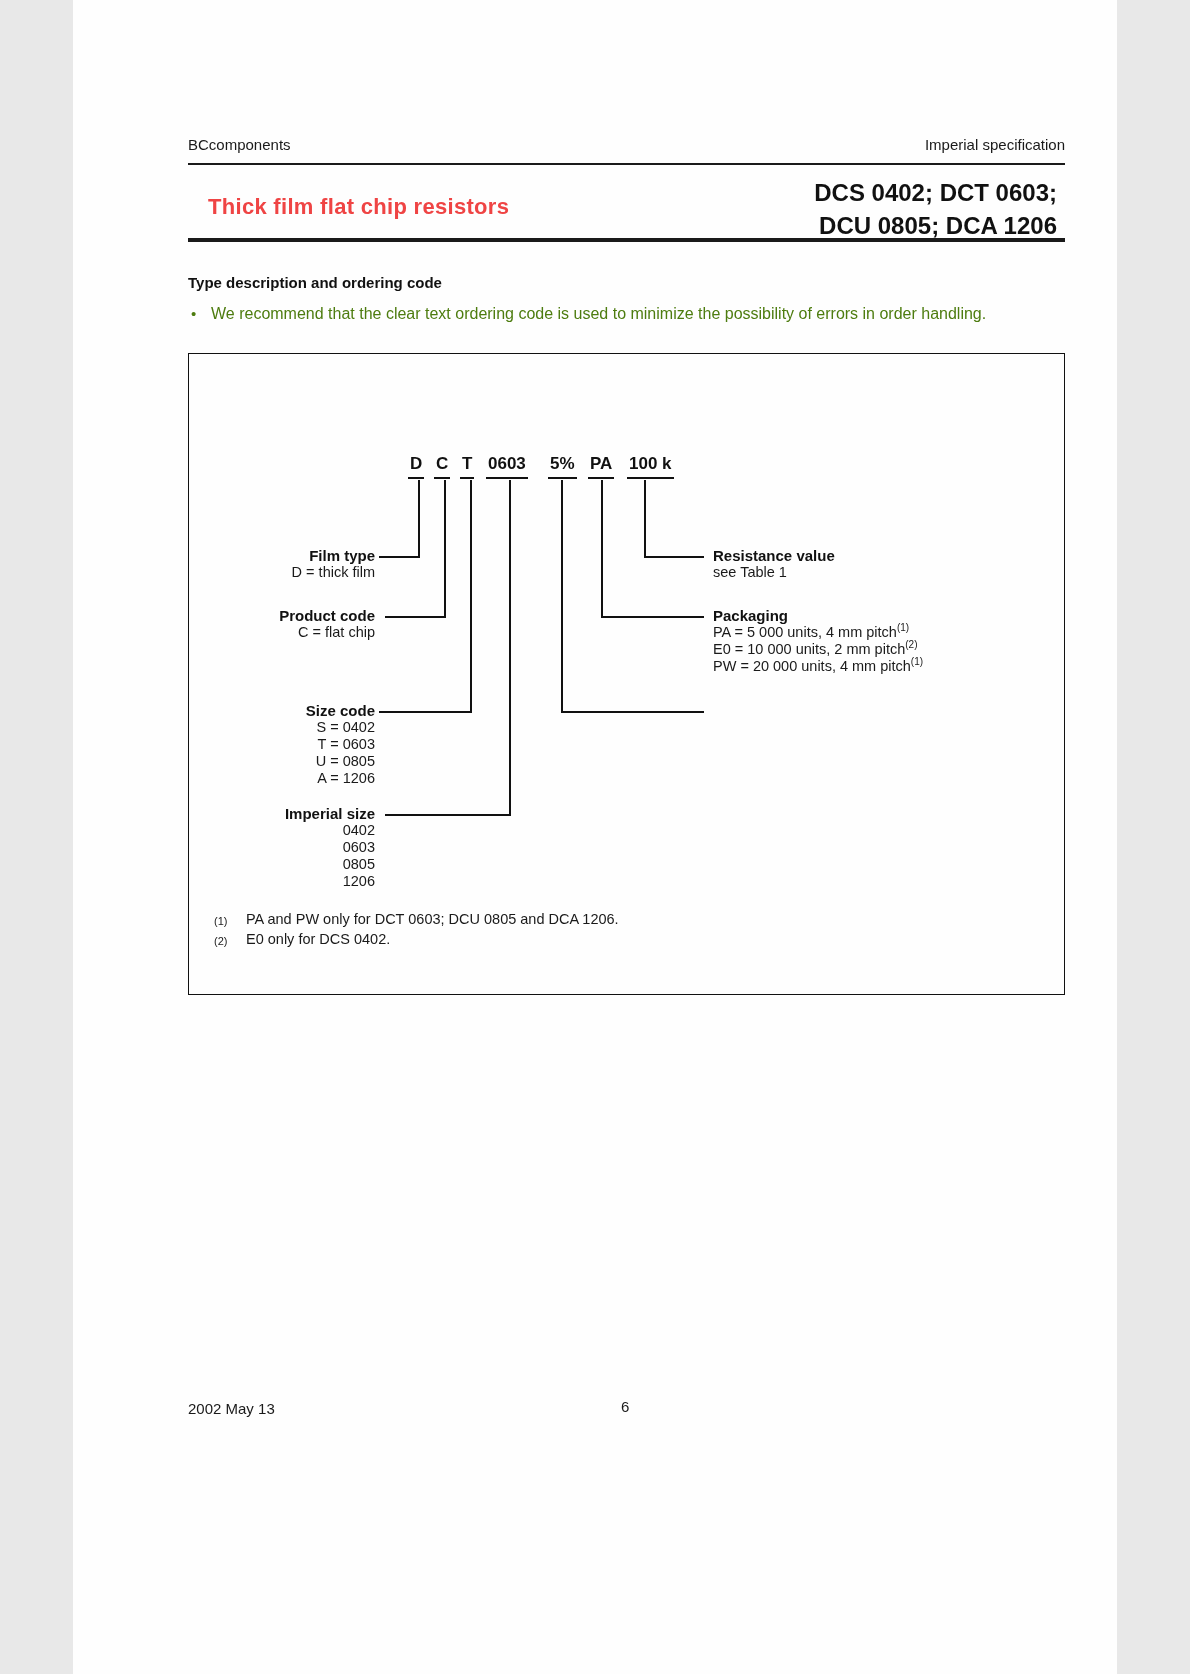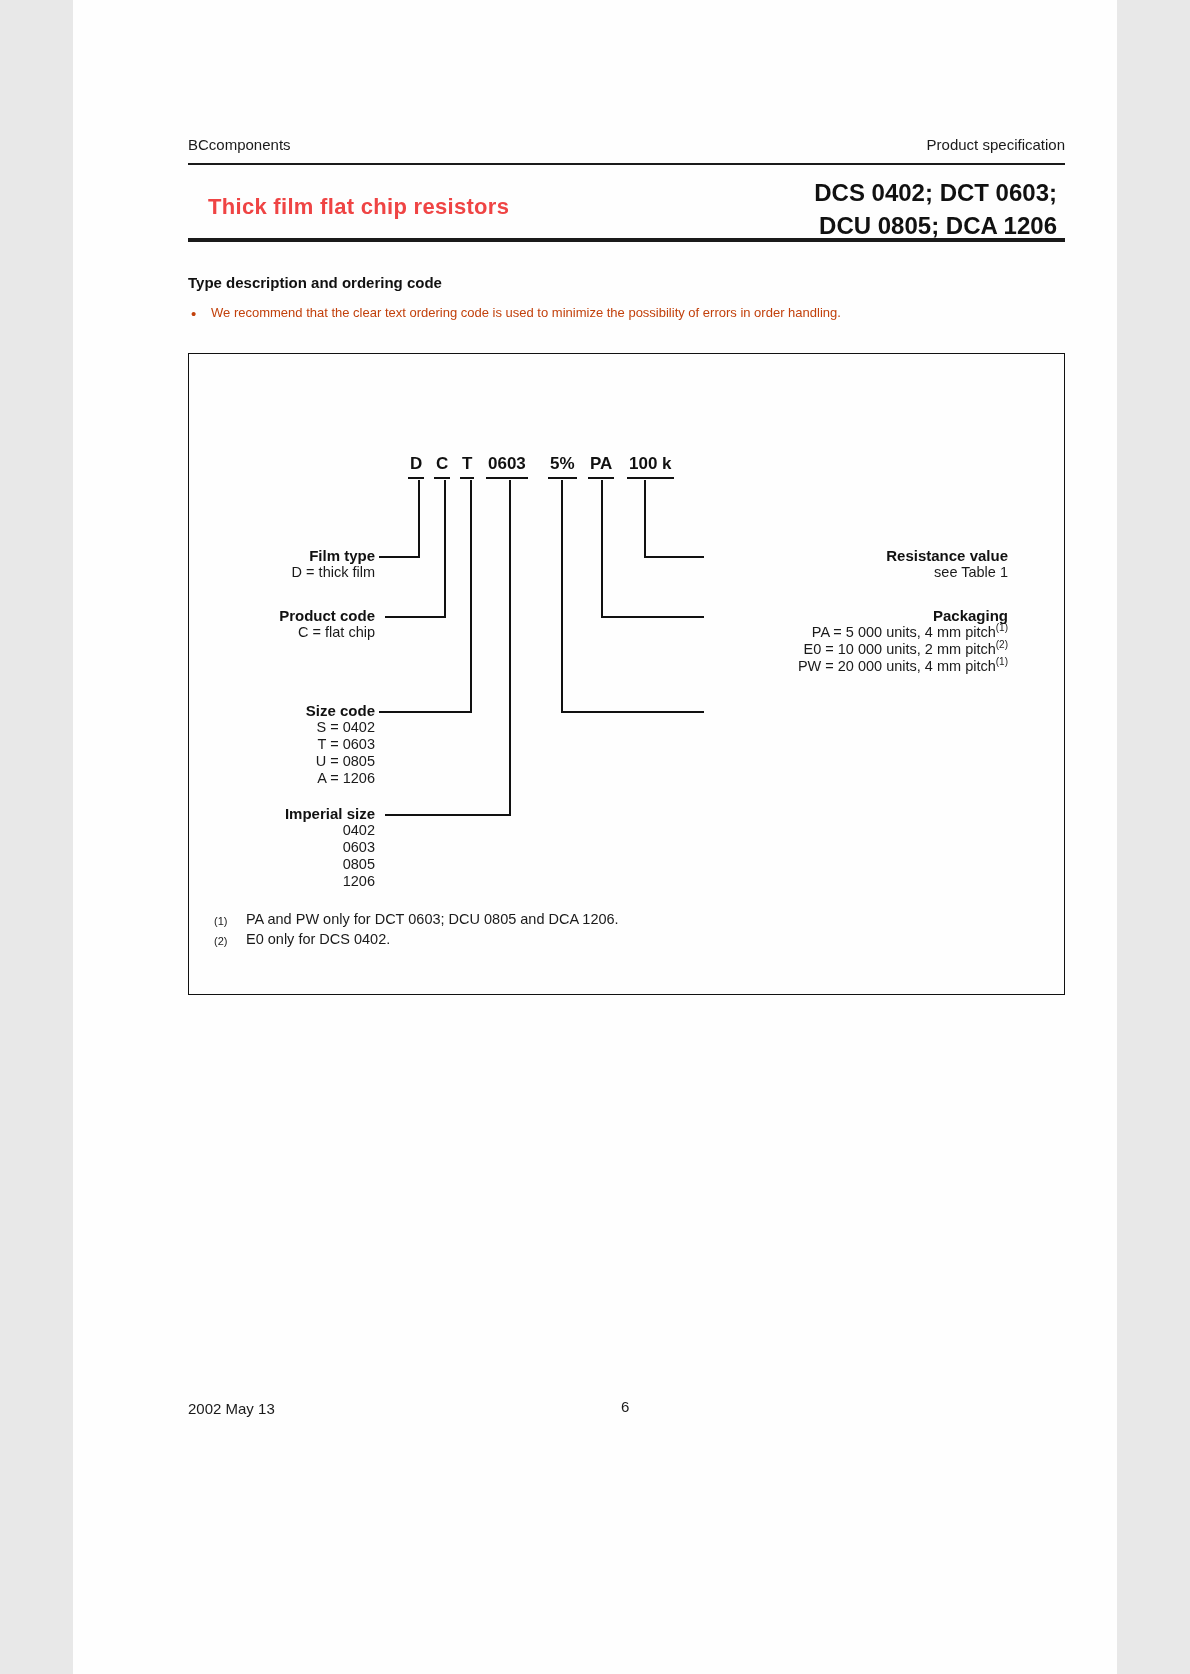--- a/index.html
+++ b/index.html
@@ -42,21 +42,21 @@
     background: #1a1a1a;
   }
 
   
   .section-heading {
     position: absolute; left: 115px; top: 274px;
     font-size: 15px; font-weight: bold; color: #111;
   }
   .bullet-line {
     position: absolute; left: 118px; top: 305px; width: 860px;
-    font-size: 13px; color: #c2410c;
+    font-size: 16px; color: #4d7c0f;
     display: flex;
   }
   .bullet-dot { width: 20px; flex: 0 0 20px; text-align: left; }
   .bullet-dot::before { content: "\2022"; font-size: 15px; }
 
   
   .diagram-box {
     position: absolute; left: 115px; top: 353px; width: 877px; height: 642px;
     border: 1.5px solid #111;
     background: #fefefe;
@@ -88,21 +88,21 @@
   .h-imperial { left: 196px; top: 460px; width: 126px; }
   .h-resist   { left: 455px; top: 202px; width: 60px; }
   .h-pack     { left: 412px; top: 262px; width: 103px; }
   .h-tol      { left: 372px; top: 357px; width: 143px; }
 
   .label-block-left {
     position: absolute; left: 0; width: 186px; text-align: right;
     font-size: 14.5px; line-height: 17px; color: #1a1a1a;
   }
   .label-block-right {
-    position: absolute; left: 489px; width: 330px; text-align: right;
+    position: absolute; left: 524px; width: 330px; text-align: left;
     font-size: 14.5px; line-height: 17px; color: #1a1a1a;
   }
   .lb-film { top: 193px; }
   .lb-product { top: 253px; text-align: right; }
   .lb-size { top: 348px; }
   .lb-imperial { top: 451px; }
   .rb-resist { top: 193px; }
   .rb-pack { top: 253px; }
   .rb-tol { top: 348px; }
   .diagram-label { font-weight: bold; font-size: 15px; color: #111; }
@@ -122,21 +122,21 @@
   
   .change-bar { position: absolute; left: 1112px; top: 340px; width: 1.5px; height: 762px; background: #555; }
 </style>
 </head>
 <body>
 
 <div class="page">
 
   <div class="header-row">
     <span>BCcomponents</span>
-    <span>Product specification</span>
+    <span>Imperial specification</span>
   </div>
   <div class="header-rule"></div>
 
   <div class="title-row">
     <div class="title-left">Thick film flat chip resistors</div>
     <div class="title-right">
       <div>DCS 0402; DCT 0603;</div>
       <div>DCU 0805; DCA 1206</div>
     </div>
   </div>

